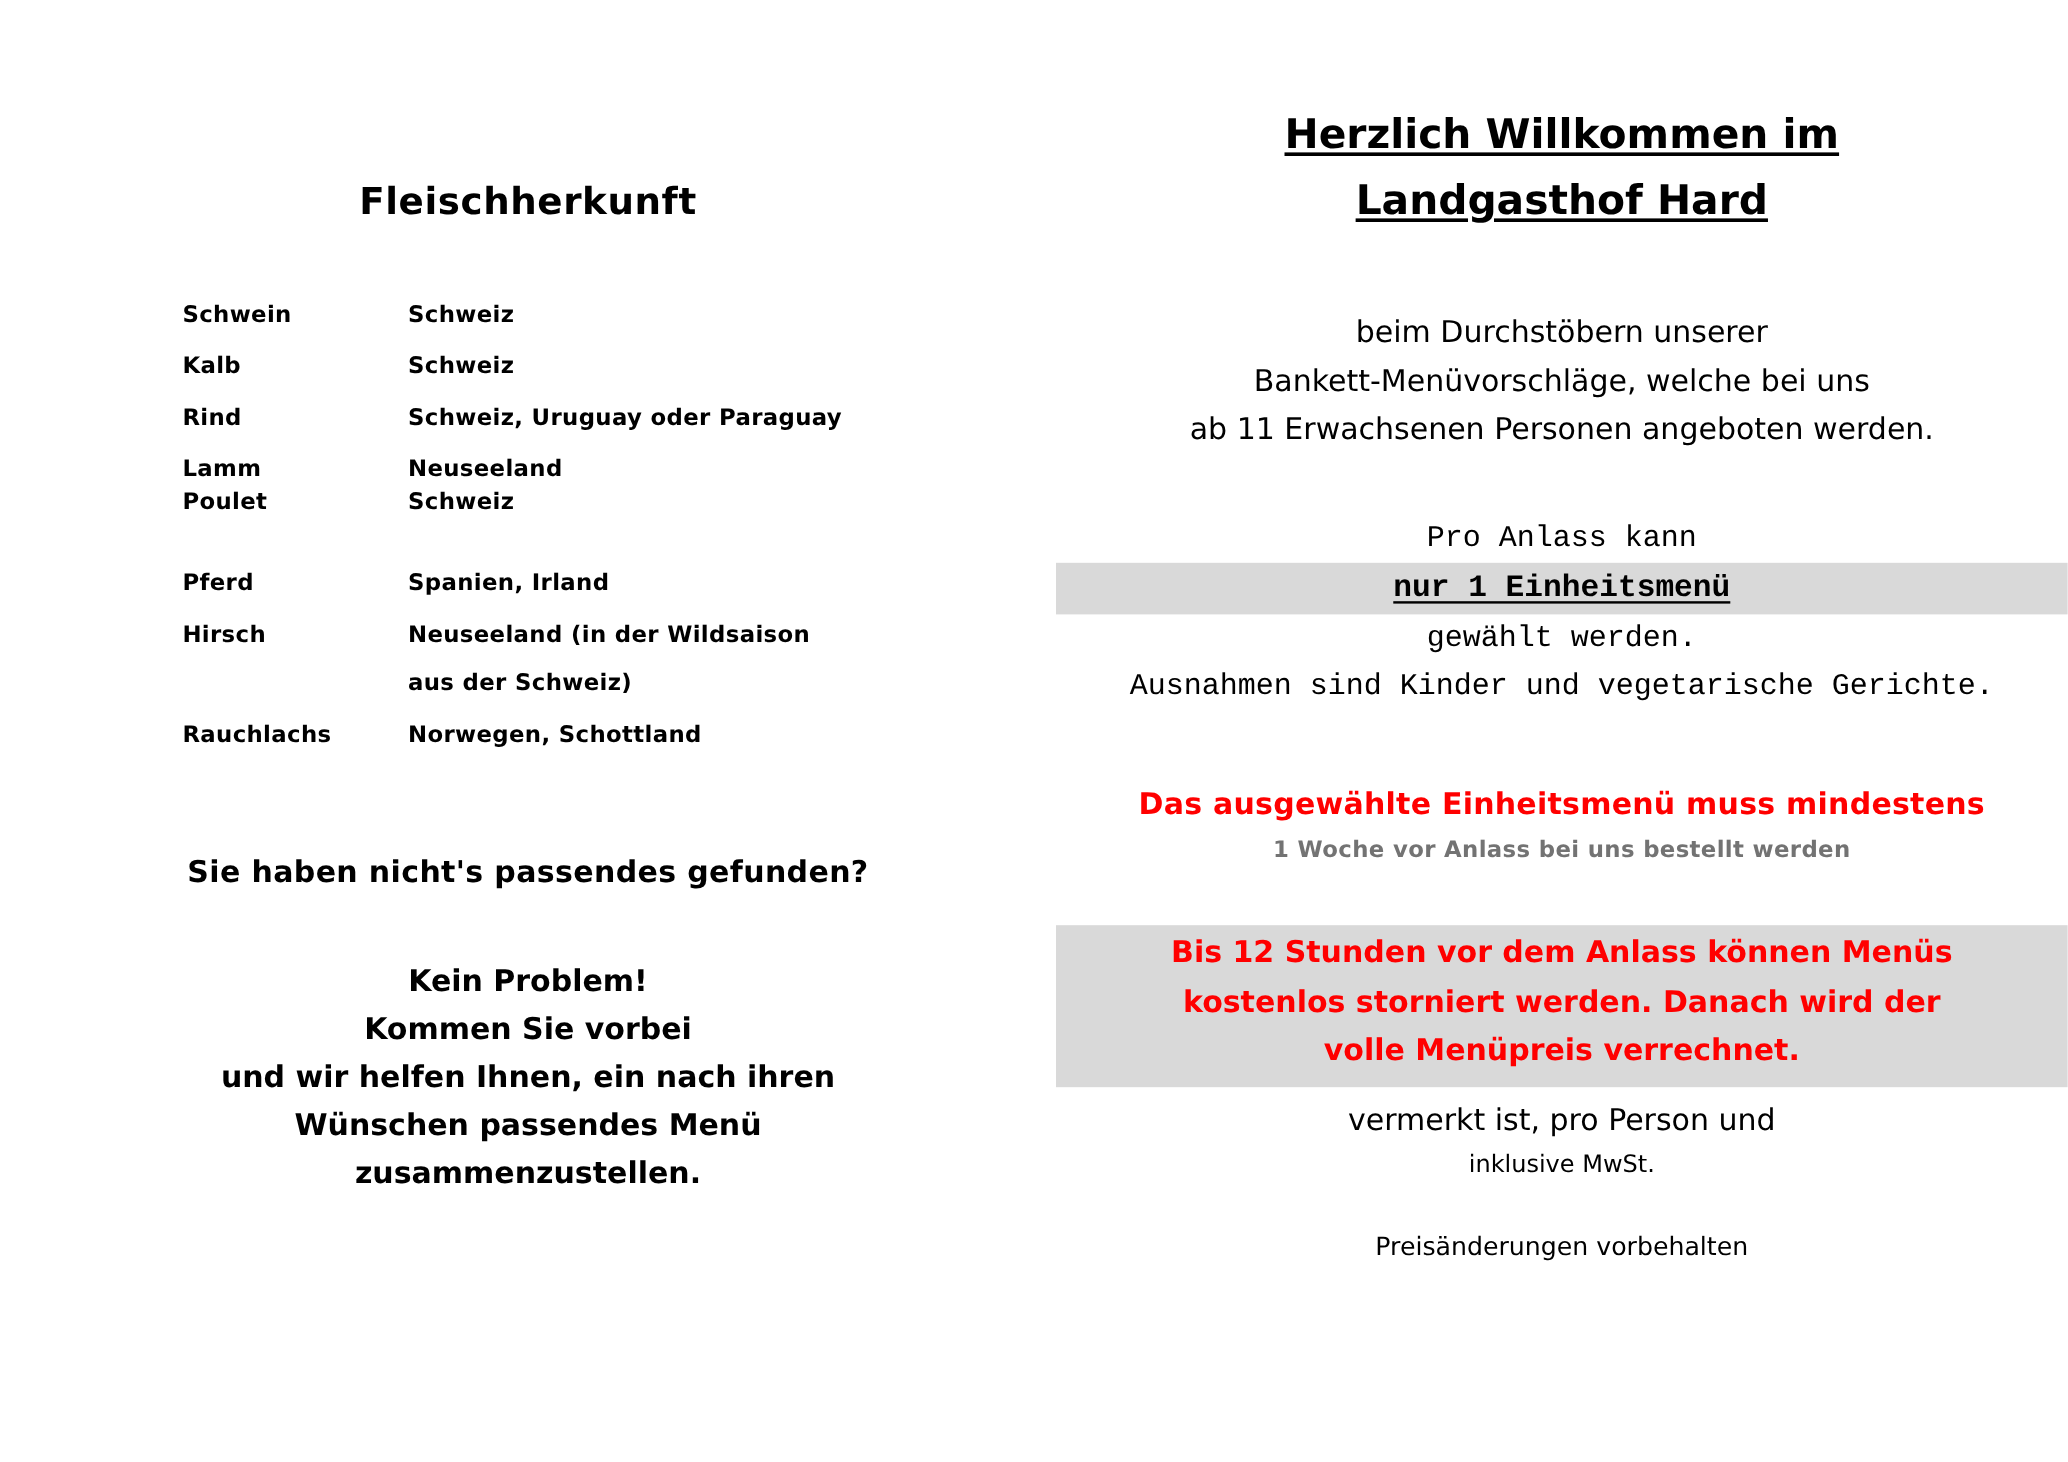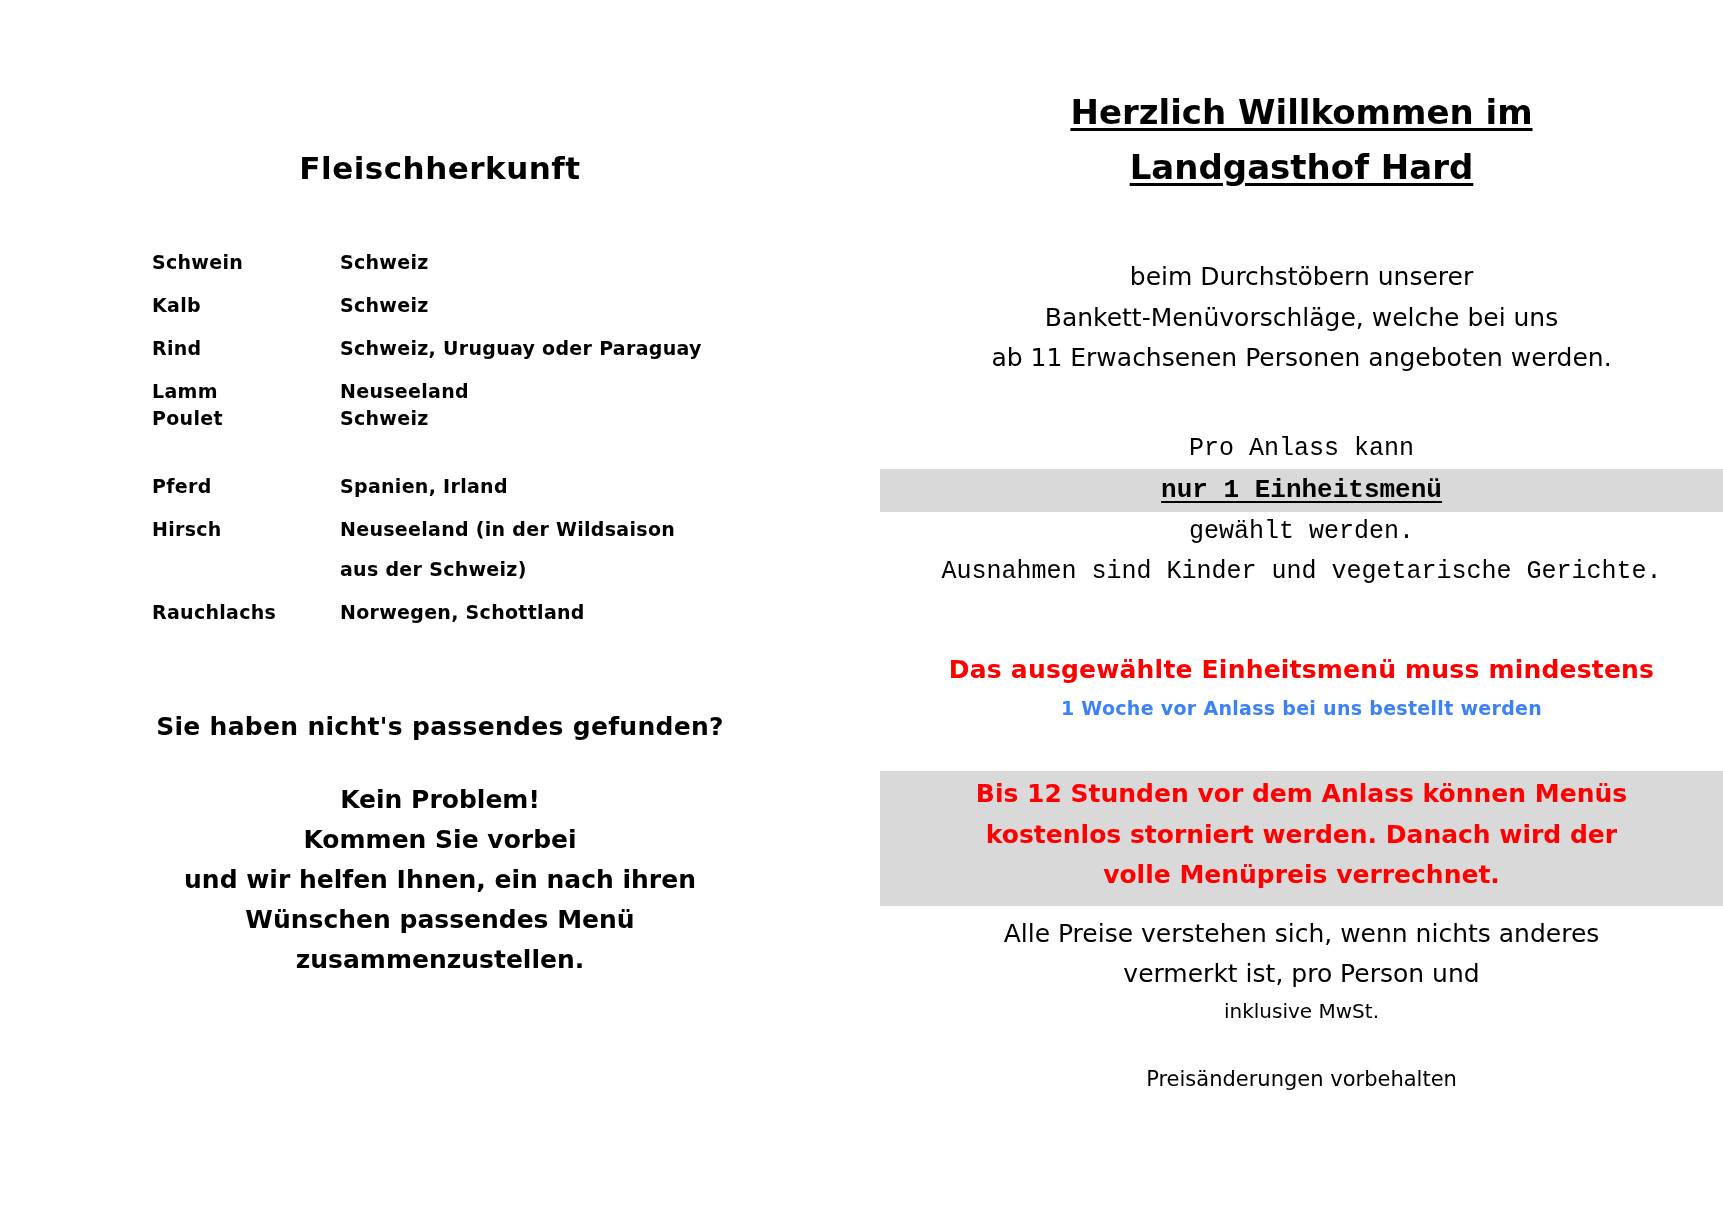--- a/index.html
+++ b/index.html
@@ -68,21 +68,21 @@
   }
 
   .left-question {
     margin-top: 68px;
     text-align: center;
     font-size: 25px;
     font-weight: bold;
     letter-spacing: 0.3px;
   }
   .left-block {
-    margin-top: 39px;
+    margin-top: 57px;
     text-align: center;
     font-size: 25px;
     font-weight: bold;
     line-height: 1.6;
   }
 
   
   .right-title {
     text-align: center;
     font-size: 34px;
@@ -123,21 +123,21 @@
     text-align: center;
     color: #ff0000;
     font-size: 25px;
     font-weight: bold;
     line-height: 1.55;
     letter-spacing: 0.2px;
   }
   .red-small {
     margin-top: 8px;
     text-align: center;
-    color: #3b82f6;
+    color: #737373;
     font-size: 19px;
     font-weight: bold;
     letter-spacing: 0.3px;
   }
   .cancel-box {
     margin-top: 52px;
     background: #d9d9d9;
     color: #ff0000;
     font-weight: bold;
     font-size: 25px;
@@ -247,20 +247,19 @@
     <div class="red-strong">Das ausgewählte Einheitsmenü muss mindestens</div>
     <div class="red-small">1 Woche vor Anlass bei uns bestellt werden</div>
 
     <div class="cancel-box">
       <div>Bis 12 Stunden vor dem Anlass können Menüs</div>
       <div>kostenlos storniert werden. Danach wird der</div>
       <div>volle Menüpreis verrechnet.</div>
     </div>
 
     <div class="prices">
-      <div>Alle Preise verstehen sich, wenn nichts anderes</div>
       <div>vermerkt ist, pro Person und</div>
       <div class="small">inklusive MwSt.</div>
     </div>
 
     <div class="footer-note">Preisänderungen vorbehalten</div>
   </div>
 </div>
 
 </body></html>

